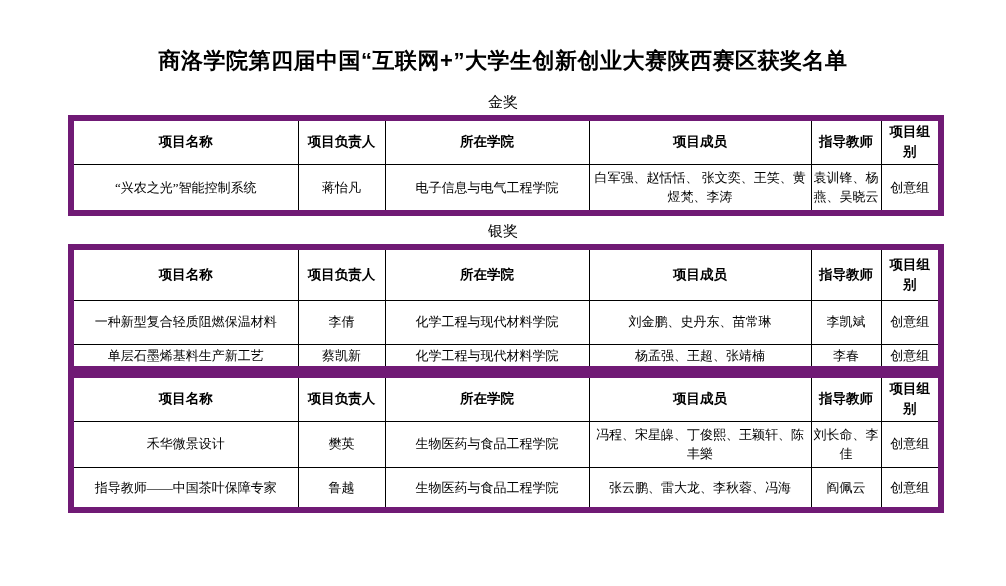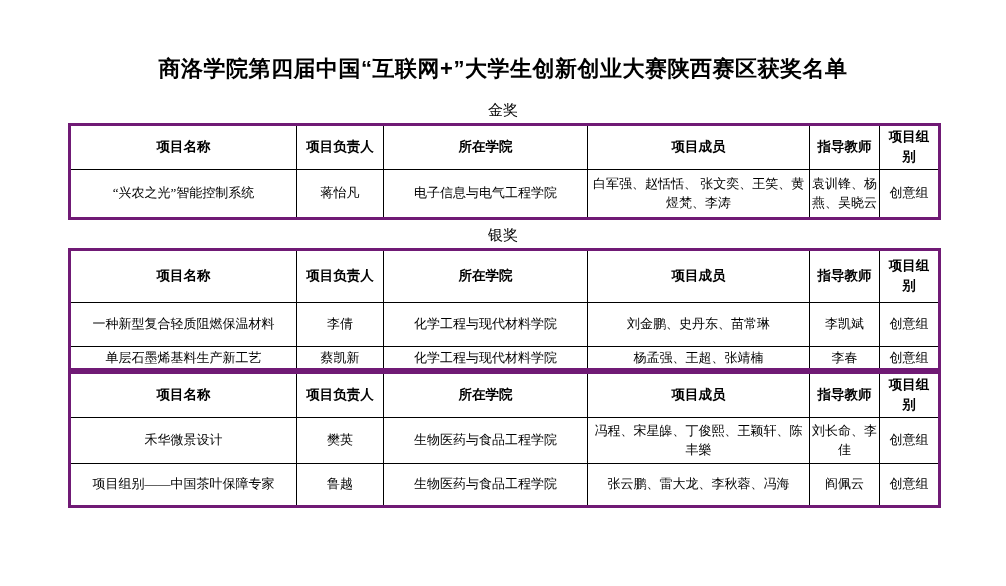--- a/index.html
+++ b/index.html
@@ -1,34 +1,34 @@
 <!DOCTYPE html>
 <html><head>
 <meta charset="utf-8">
 <style>
   * { margin:0; padding:0; box-sizing:border-box; }
   html,body { background:#fff; }
   body {
     width:1006px; height:586px; overflow:hidden;
     font-family:"Liberation Serif", serif; color:#000;
   }
-  .doc { width:870px; margin:12px auto; }
+  .doc { width:870px; margin:4px auto; }
   .doc-title {
     text-align:center; font-weight:bold; font-size:22px;
     letter-spacing:0.5px; padding-top:42px;
     font-family:"Liberation Sans", sans-serif;
   }
   .award-title {
     text-align:center; font-weight:normal; font-size:15px;
     margin-top:6px; margin-bottom:3px;
   }
   .award-title:first-of-type { margin-top:17px; }
   table {
     border-collapse:collapse; width:870px; table-layout:fixed;
-    border:3px solid #701a75;
+    border:6px solid #701a75;
   }
   th, td {
     border:1px solid #000; text-align:center; vertical-align:middle;
     font-size:13px; padding:1px 3px; line-height:1.5;
     overflow:hidden;
   }
   th { font-weight:bold; font-size:13.5px; }
   
   col.c1 { width:227px; }
   col.c2 { width:87px; }
@@ -146,21 +146,21 @@
         <tbody>
           <tr>
             <td>禾华微景设计</td>
             <td>樊英</td>
             <td>生物医药与食品工程学院</td>
             <td>冯程、宋星皞、丁俊熙、王颖轩、陈丰樂</td>
             <td>刘长命、李佳</td>
             <td>创意组</td>
           </tr>
           <tr>
-            <td>项目组别——中国茶叶保障专家</td>
+            <td>指导教师——中国茶叶保障专家</td>
             <td>鲁越</td>
             <td>生物医药与食品工程学院</td>
             <td>张云鹏、雷大龙、李秋蓉、冯海</td>
             <td>阎佩云</td>
             <td>创意组</td>
           </tr>
         </tbody>
       </table>
     </div>
 </div>

